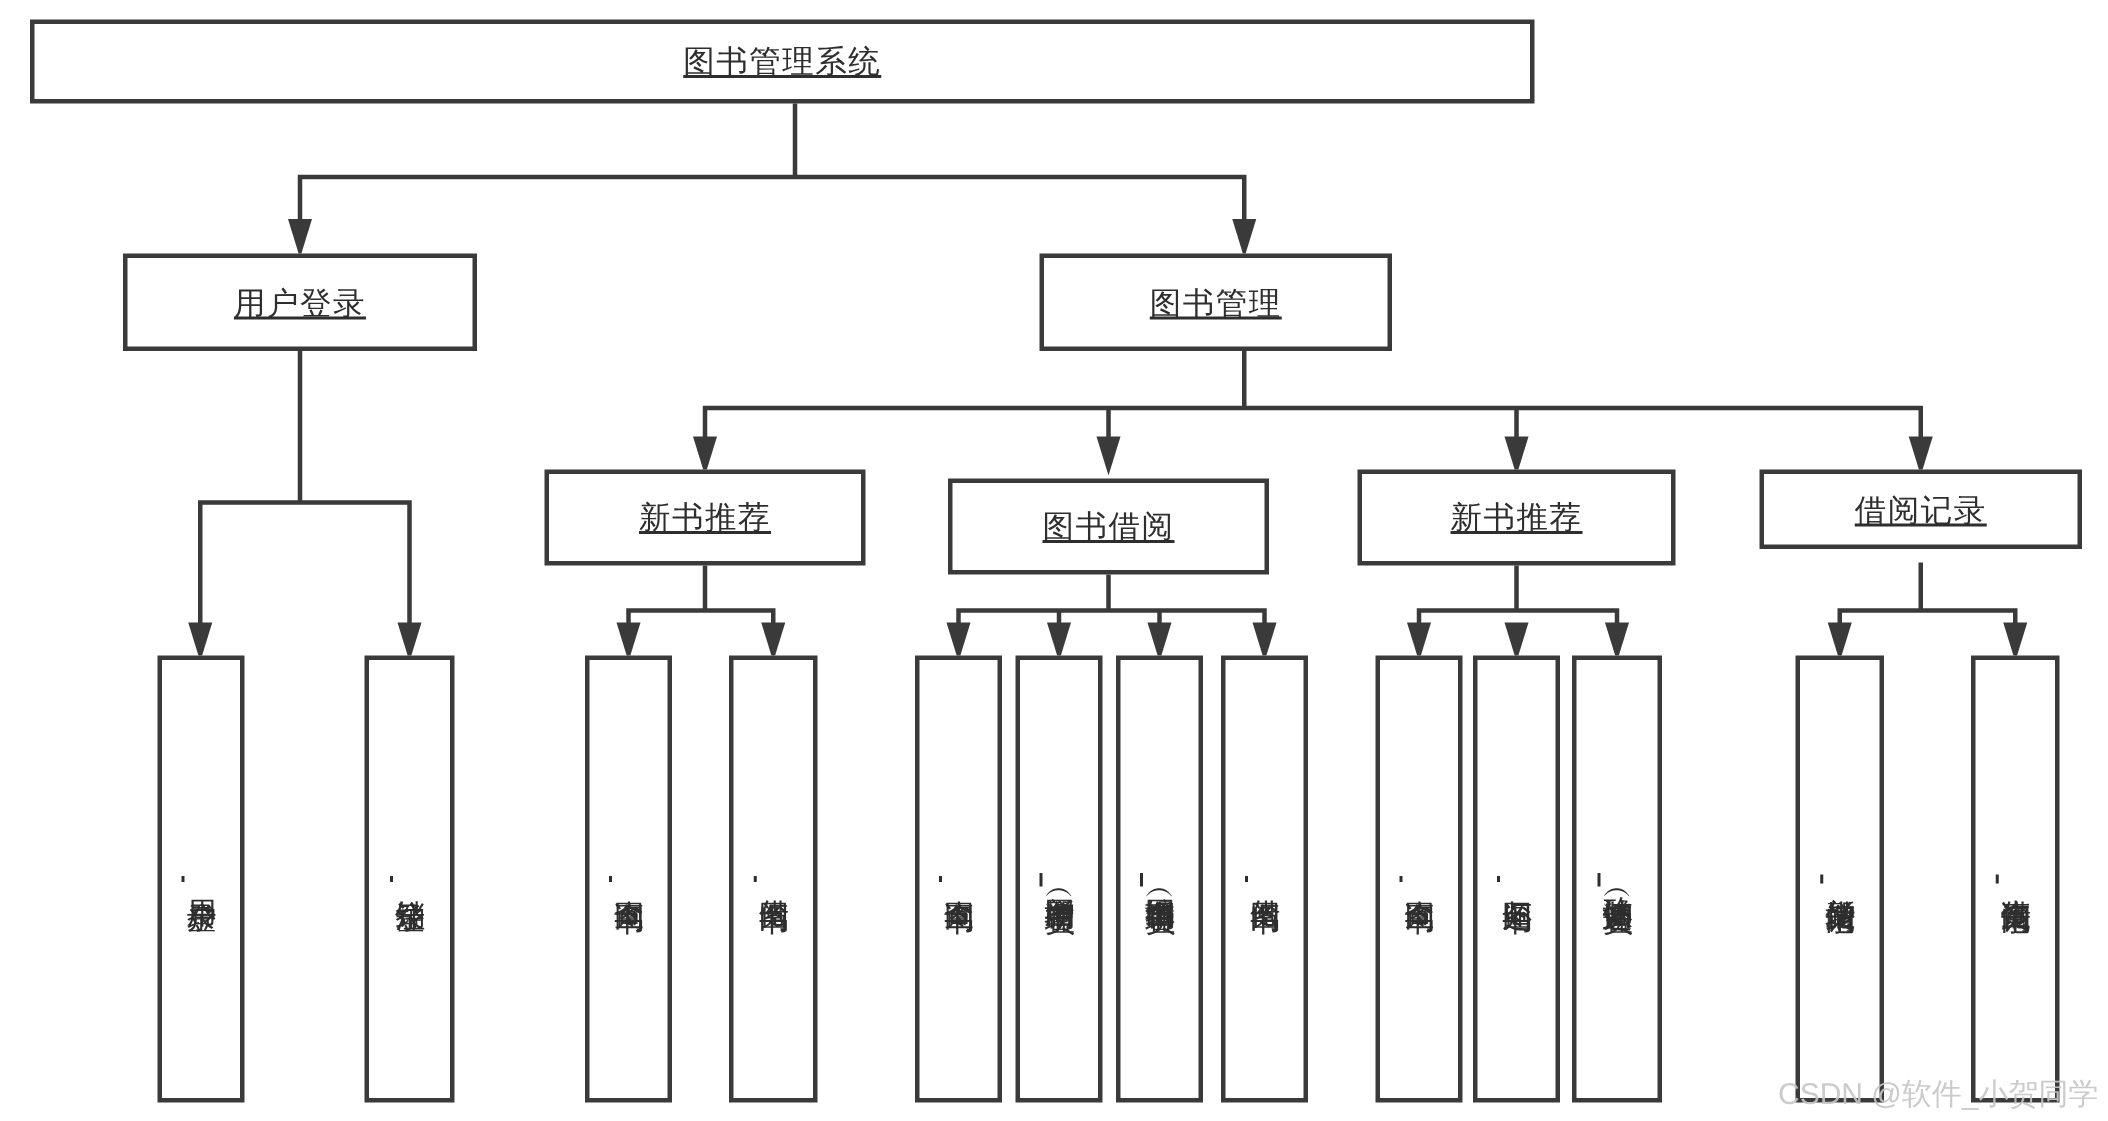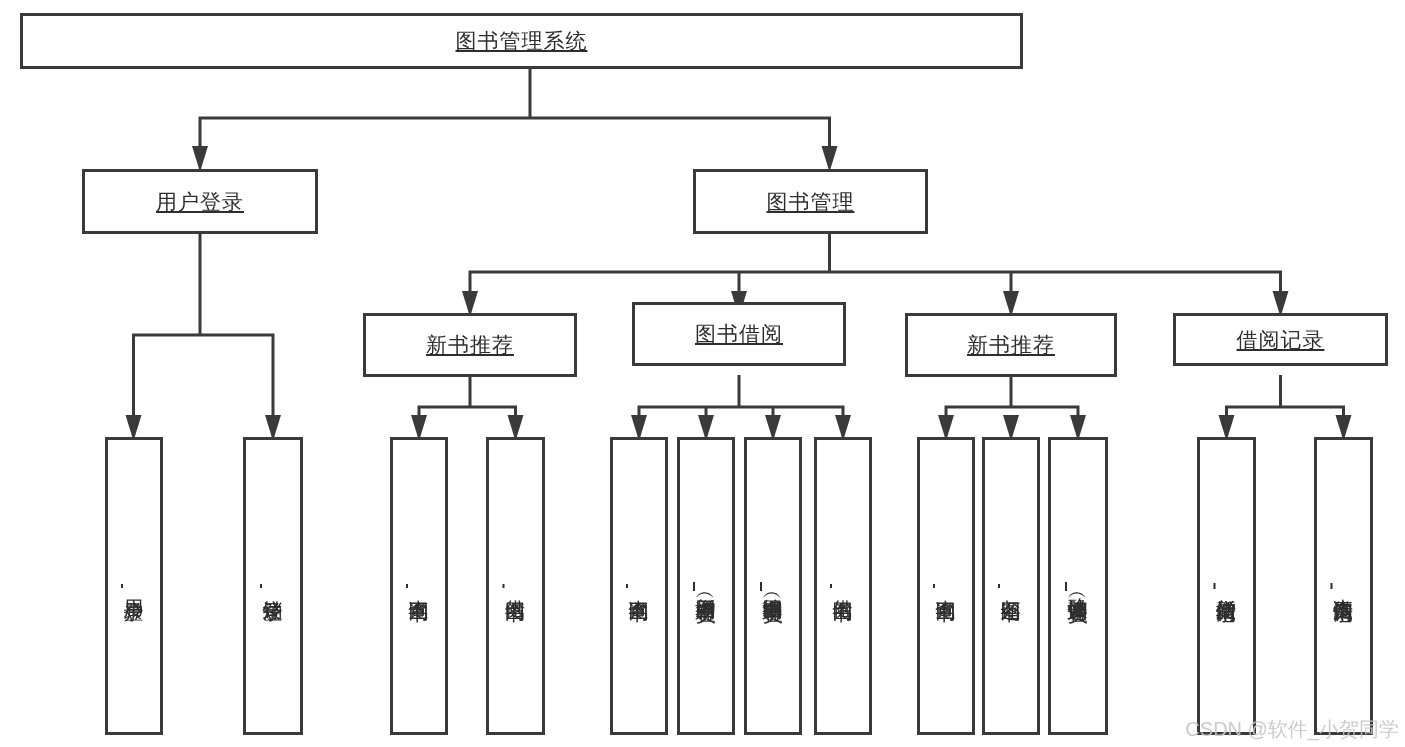--- a/index.html
+++ b/index.html
@@ -129,21 +129,21 @@
   <div class="box" style="left:82px;top:169px;width:236px;height:65px">
     <span class="lbl">用户登录</span>
   </div>
   <div class="box" style="left:693px;top:169px;width:235px;height:65px">
     <span class="lbl">图书管理</span>
   </div>
 
   <div class="box" style="left:363px;top:313px;width:214px;height:64px">
     <span class="lbl">新书推荐</span>
   </div>
-  <div class="box" style="left:632px;top:302px;width:214px;height:64px">
+  <div class="box" style="left:632px;top:319px;width:214px;height:64px">
     <span class="lbl">图书借阅</span>
   </div>
   <div class="box" style="left:905px;top:313px;width:212px;height:64px">
     <span class="lbl">新书推荐</span>
   </div>
   <div class="box" style="left:1173px;top:313px;width:215px;height:53px">
     <span class="lbl">借阅记录</span>
   </div>
 
   <div class="box" style="left:105px;top:437px;width:58px;height:298px">

